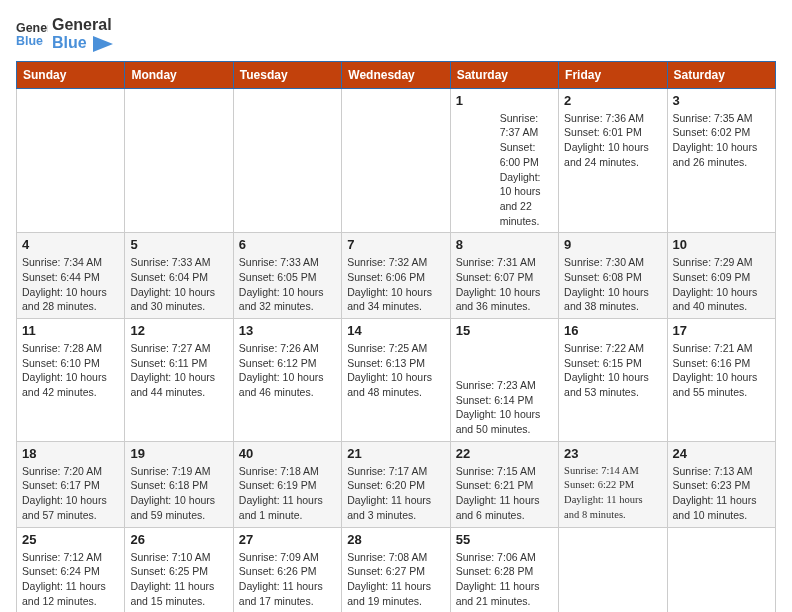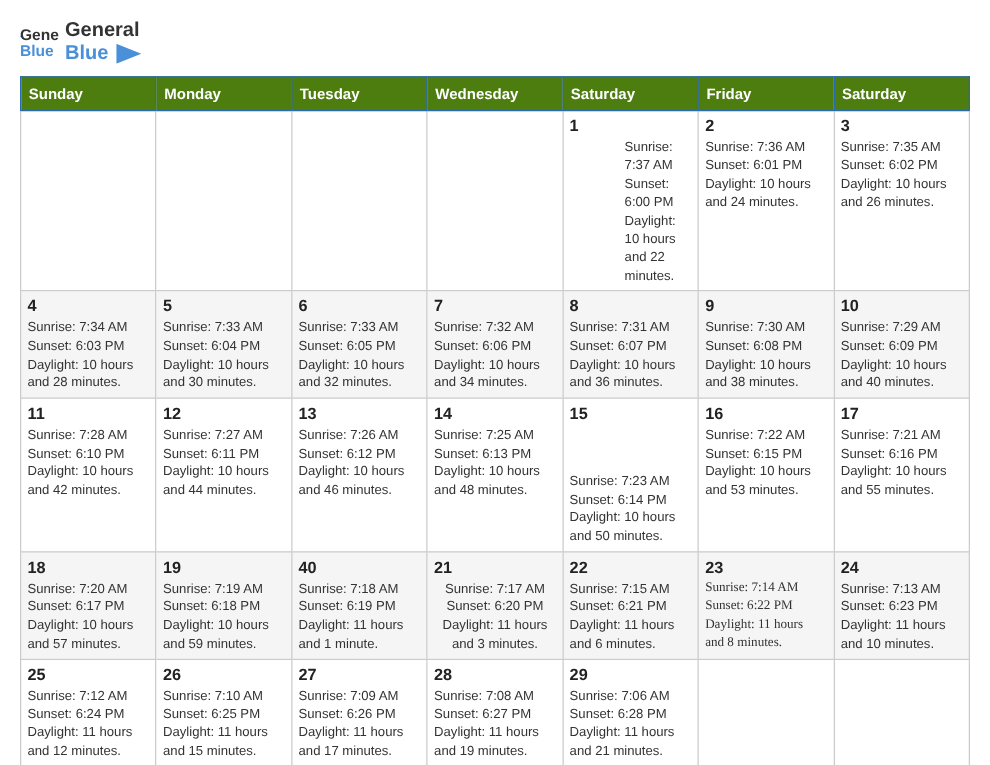--- a/index.html
+++ b/index.html
@@ -36,21 +36,21 @@
     .title-location {
       font-size: 16px;
       color: #555;
     }
     table {
       width: 100%;
       border-collapse: collapse;
       font-size: 11px;
     }
     thead th {
-      background-color: #4d7c0f;
+      background-color: #c2410c;
       color: #fff;
       text-align: left;
       padding: 6px 6px;
       font-size: 12px;
       font-weight: bold;
       border: 1px solid #2a6aaf;
     }
     tbody td {
       border: 1px solid #ccc;
       vertical-align: top;
@@ -140,21 +140,21 @@
           <div class="day-info" style="white-space: pre-line;">Sunrise: 7:35 AM
 Sunset: 6:02 PM
 Daylight: 10 hours
 and 26 minutes.</div>
         </td>
       </tr>
       <tr>
         <td>
           <div class="day-number">4</div>
           <div class="day-info" style="white-space: pre-line;">Sunrise: 7:34 AM
-Sunset: 6:03 PM
+Sunset: 6:44 PM
 Daylight: 10 hours
 and 28 minutes.</div>
         </td>
         <td>
           <div class="day-number">5</div>
           <div class="day-info" style="white-space: pre-line;">Sunrise: 7:33 AM
 Sunset: 6:04 PM
 Daylight: 10 hours
 and 30 minutes.</div>
         </td>
@@ -262,21 +262,21 @@
         </td>
         <td>
           <div class="day-number">40</div>
           <div class="day-info" style="white-space: pre-line;">Sunrise: 7:18 AM
 Sunset: 6:19 PM
 Daylight: 11 hours
 and 1 minute.</div>
         </td>
         <td>
           <div class="day-number">21</div>
-          <div class="day-info" style="white-space: pre-line; text-align: center;">Sunrise: 7:17 AM
+          <div class="day-info" style="white-space: pre-line;">Sunrise: 7:17 AM
 Sunset: 6:20 PM
 Daylight: 11 hours
 and 3 minutes.</div>
         </td>
         <td>
           <div class="day-number">22</div>
           <div class="day-info" style="white-space: pre-line;">Sunrise: 7:15 AM
 Sunset: 6:21 PM
 Daylight: 11 hours
 and 6 minutes.</div>
@@ -319,21 +319,21 @@
 and 17 minutes.</div>
         </td>
         <td>
           <div class="day-number">28</div>
           <div class="day-info" style="white-space: pre-line;">Sunrise: 7:08 AM
 Sunset: 6:27 PM
 Daylight: 11 hours
 and 19 minutes.</div>
         </td>
         <td>
-          <div class="day-number">29</div>
+          <div class="day-number">55</div>
           <div class="day-info" style="white-space: pre-line;">Sunrise: 7:06 AM
 Sunset: 6:28 PM
 Daylight: 11 hours
 and 21 minutes.</div>
         </td>
         <td class="empty-cell"></td>
         <td class="empty-cell"></td>
       </tr>
     </tbody>
 </table>

